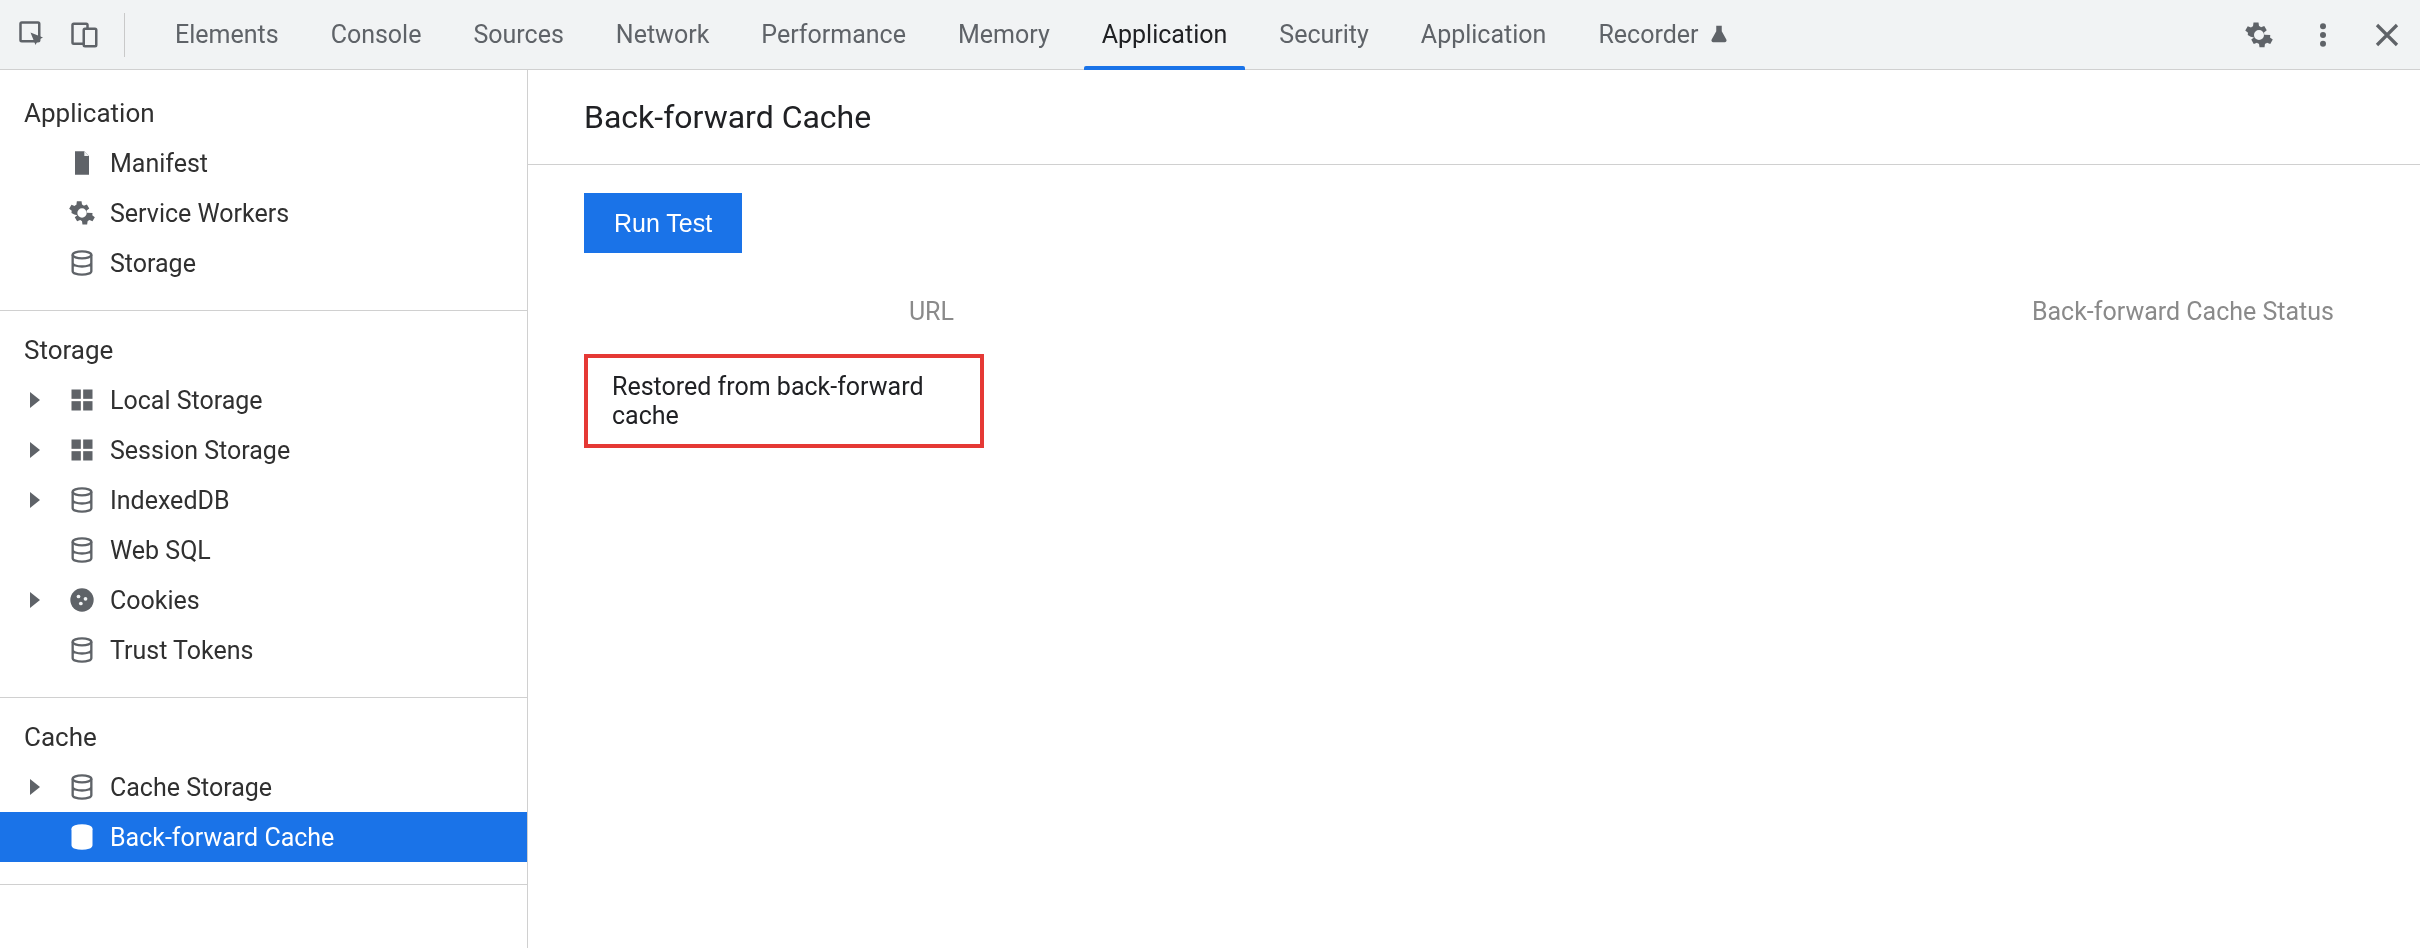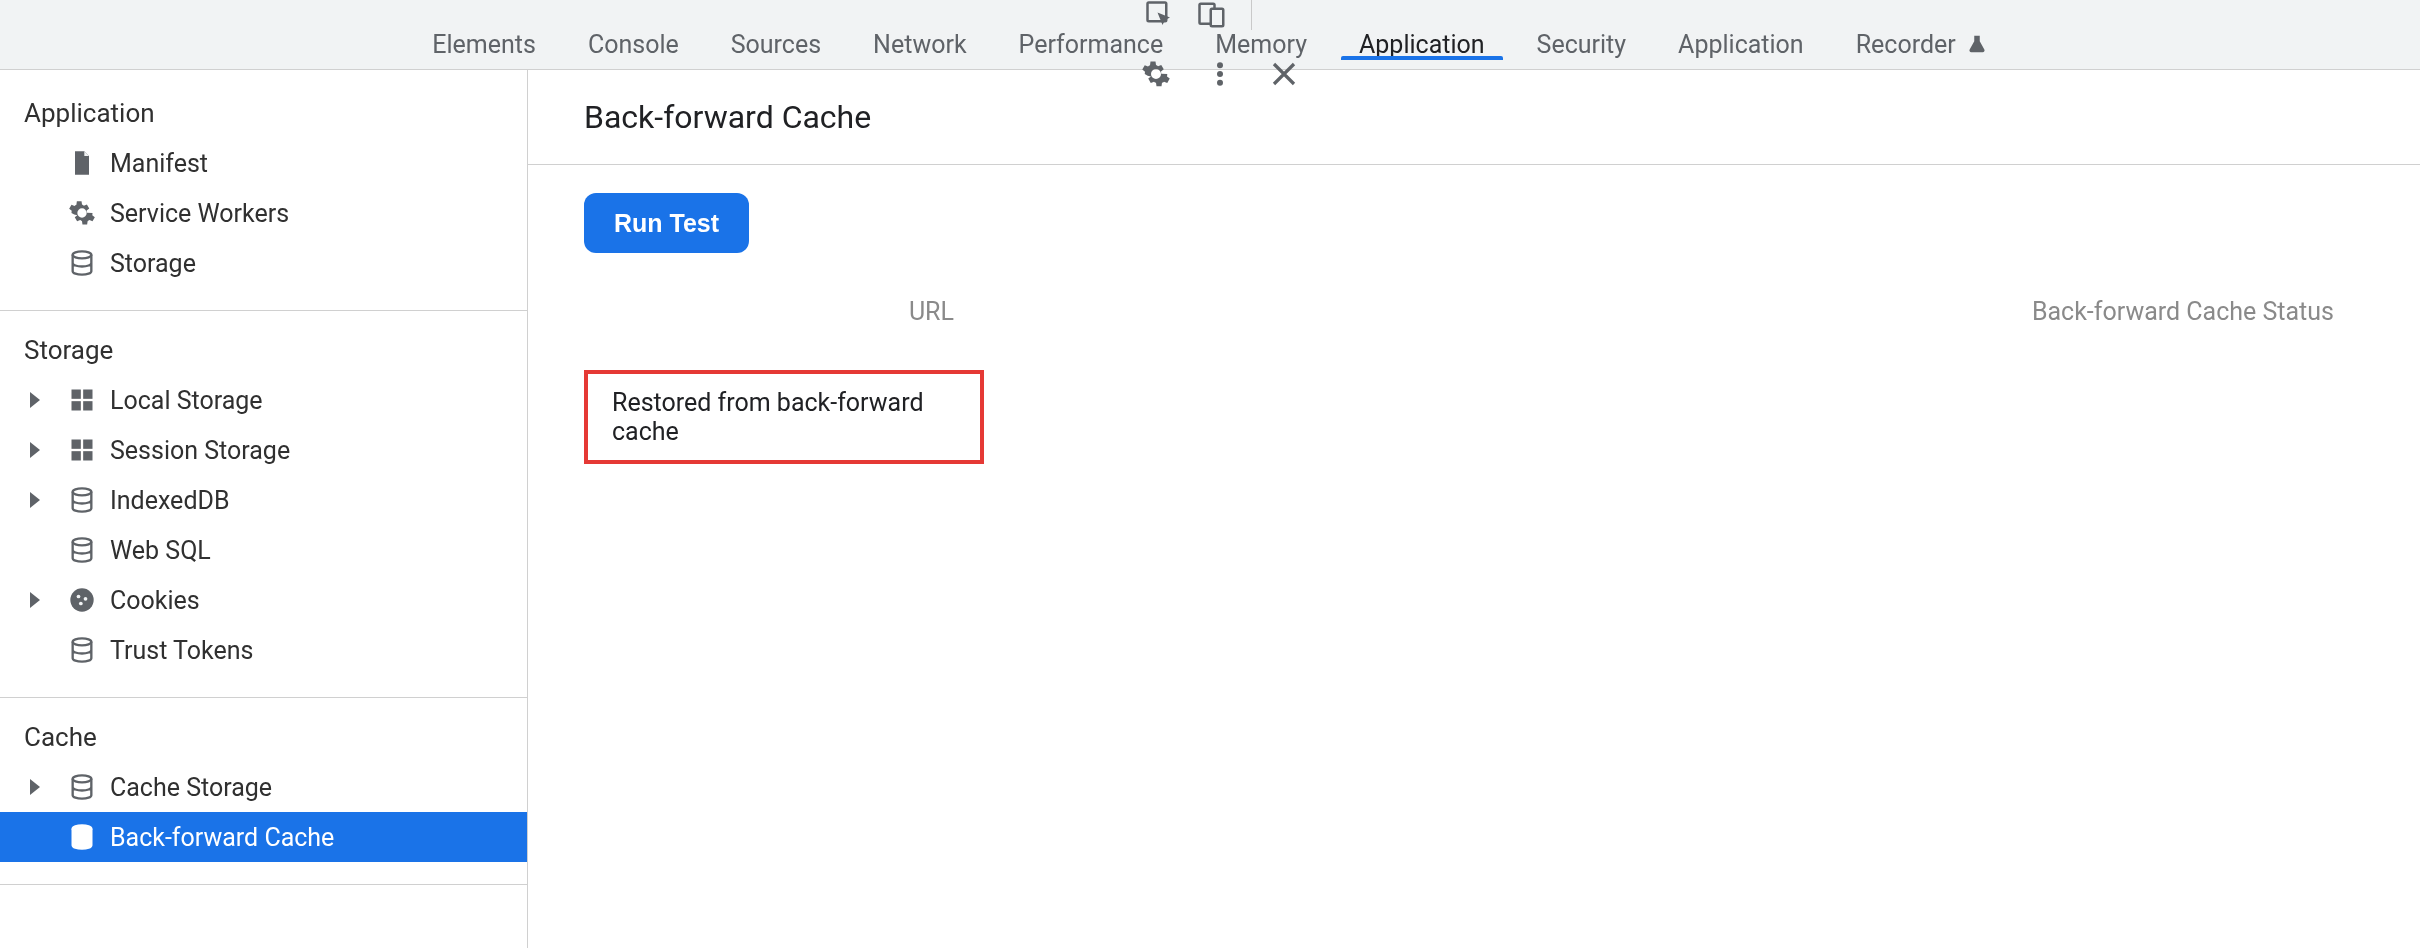--- a/index.html
+++ b/index.html
@@ -1,20 +1,20 @@
 <!DOCTYPE html>
 <html><head>
 <meta charset="utf-8">
 <style>
   * { box-sizing: border-box; margin: 0; padding: 0; }
   html, body { width: 100%; height: 100%; font-family: -apple-system, BlinkMacSystemFont, "Segoe UI", Roboto, Helvetica, Arial, sans-serif; background: #fff; color: #333; }
   body { width: 2420px; height: 948px; overflow: hidden; }
 
   
-  .tabbar { display: flex; align-items: center; height: 70px; padding: 0 18px; border-bottom: 1px solid #d0d0d0; background: #f1f3f4; flex-direction: column; }
+  .tabbar { display: flex; align-items: center; height: 70px; padding: 0 18px; border-bottom: 1px solid #d0d0d0; background: #f1f3f4; }
   .tabbar .left-ctrls { display: flex; align-items: center; gap: 22px; padding-right: 24px; border-right: 1px solid #c9c9c9; margin-right: 24px; height: 44px; }
   .tabbar .tabs { display: flex; align-items: stretch; height: 100%; gap: 0; }
   .tab { display: flex; align-items: center; padding: 0 26px; font-size: 25px; color: #5f6368; cursor: pointer; position: relative; }
   .tab.active { color: #202124; }
   .tab.active::after { content: ""; position: absolute; left: 8px; right: 8px; bottom: -1px; height: 4px; background: #1a73e8; border-radius: 2px 2px 0 0; }
   .tab .beaker { margin-left: 10px; }
   .tabbar .spacer { flex: 1; }
   .tabbar .right-ctrls { display: flex; align-items: center; gap: 34px; padding-left: 20px; }
   .icon-btn { width: 30px; height: 30px; display: inline-flex; align-items: center; justify-content: center; color: #5f6368; cursor: pointer; }
   .icon-btn svg { width: 100%; height: 100%; }
@@ -34,22 +34,22 @@
   .sb-item.selected { background: #1a73e8; color: #fff; }
   .sb-item.selected .ico, .sb-item.selected .chev { color: #fff; }
   .sb-item.selected .ico svg * { stroke: #fff; fill: #fff; }
   .sb-divider { border-top: 1px solid #d0d0d0; margin: 10px 0 14px 0; }
 
   
   .content-inner { padding: 28px 56px; }
   .page-title { font-size: 32px; font-weight: 400; color: #202124; padding-bottom: 28px; }
   .content-hr { border: none; border-top: 1px solid #d0d0d0; margin-left: -56px; margin-right: -56px; }
   .section { padding-top: 28px; }
-  .btn-primary { display: inline-flex; align-items: center; justify-content: center; height: 60px; padding: 0 30px; background: #1a73e8; color: #fff; border: none; border-radius: 12px; font-size: 25px; font-weight: 700; cursor: pointer; }
-  .kv { display: grid; grid-template-columns: 400px auto; row-gap: 44px; padding-top: 44px; align-items: center; }
+  .btn-primary { display: inline-flex; align-items: center; justify-content: center; height: 60px; padding: 0 30px; background: #1a73e8; color: #fff; border: none; border-radius: 0; font-size: 25px; font-weight: 400; cursor: pointer; }
+  .kv { display: grid; grid-template-columns: 400px auto; row-gap: 28px; padding-top: 44px; align-items: center; }
   .kv .k { text-align: right; padding-right: 30px; font-size: 25px; color: #8a8a8a; }
   .kv .v { font-size: 25px; color: #202124; }
   .kv .v.highlight { border: 4px solid #e53935; padding: 14px 24px; display: inline-block; }
 
   
   svg { display: block; }
 </style>
 </head>
 <body>
 

